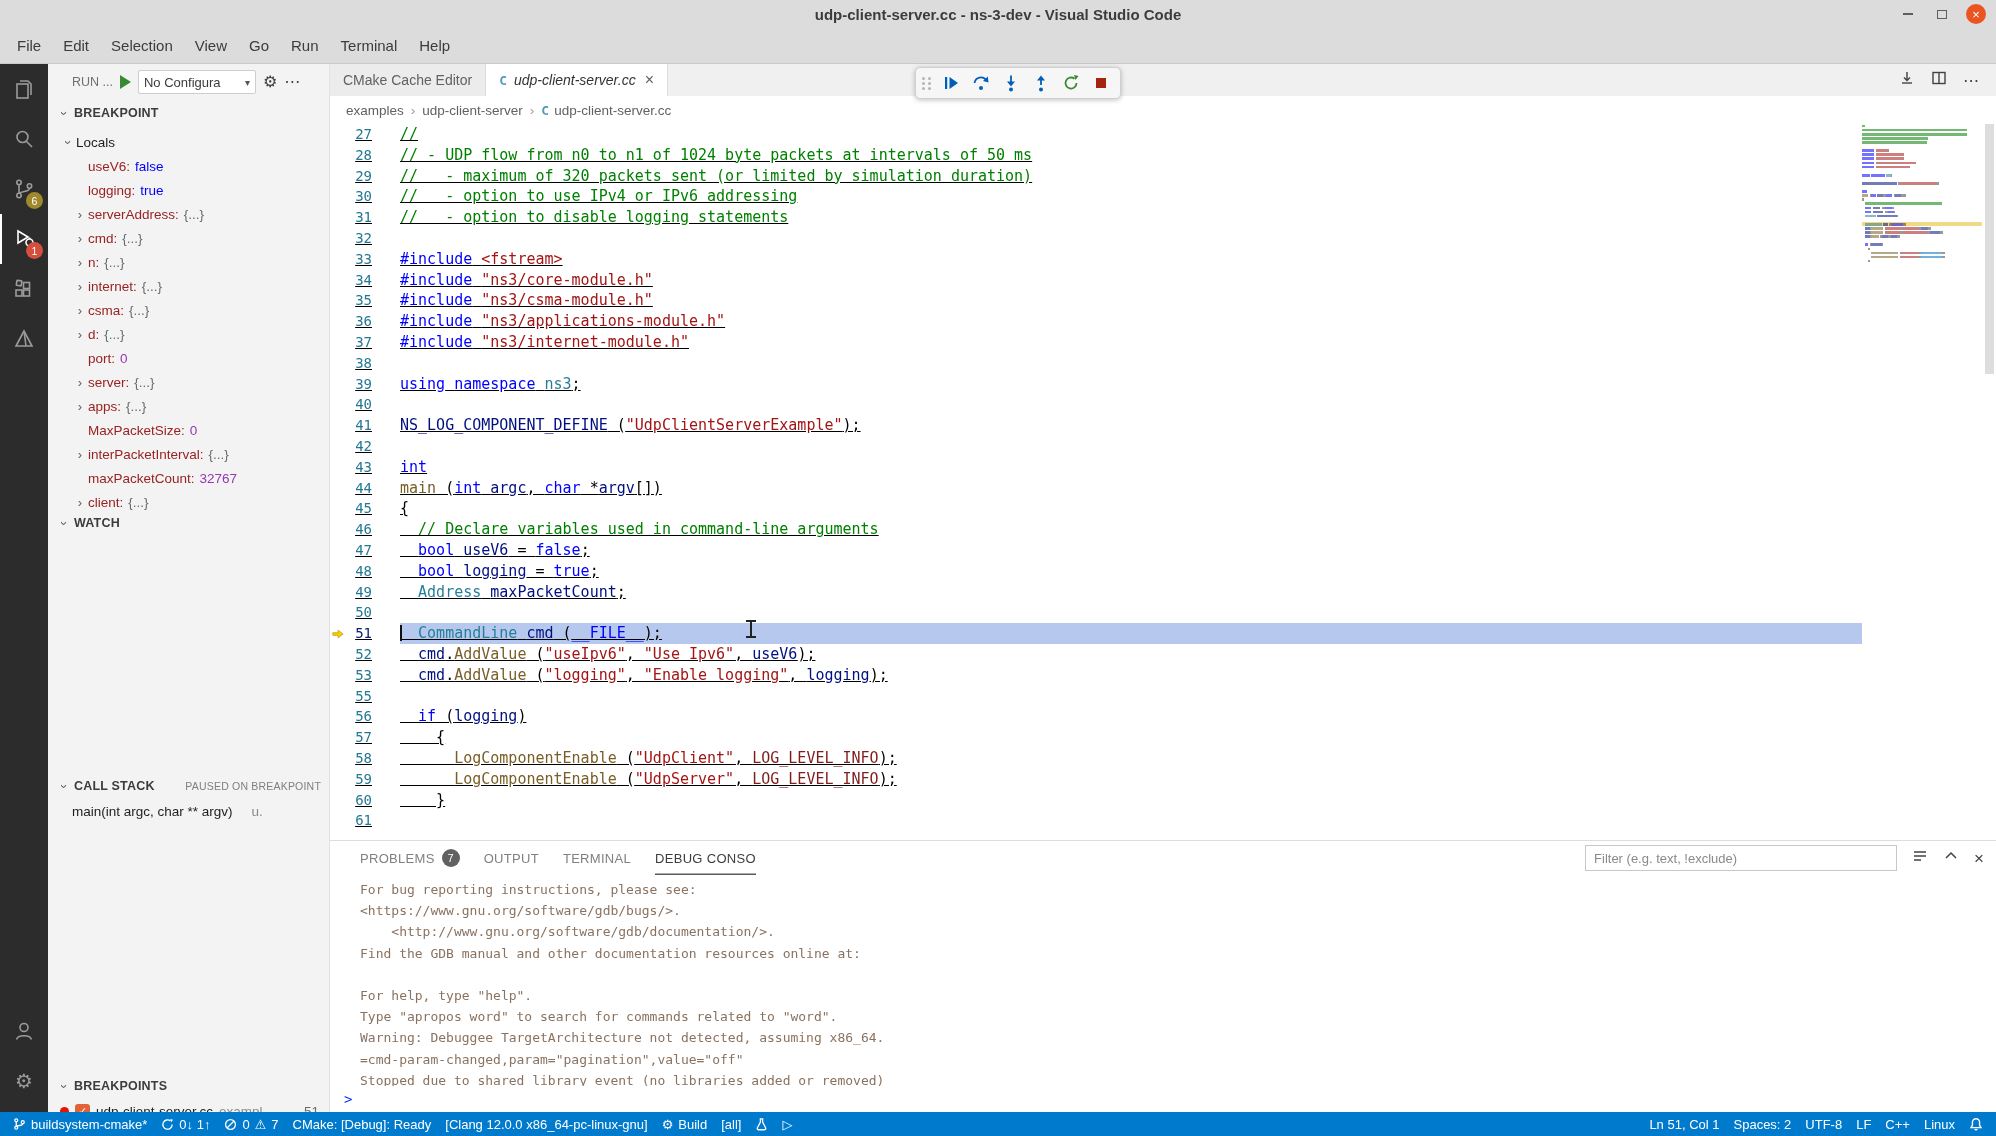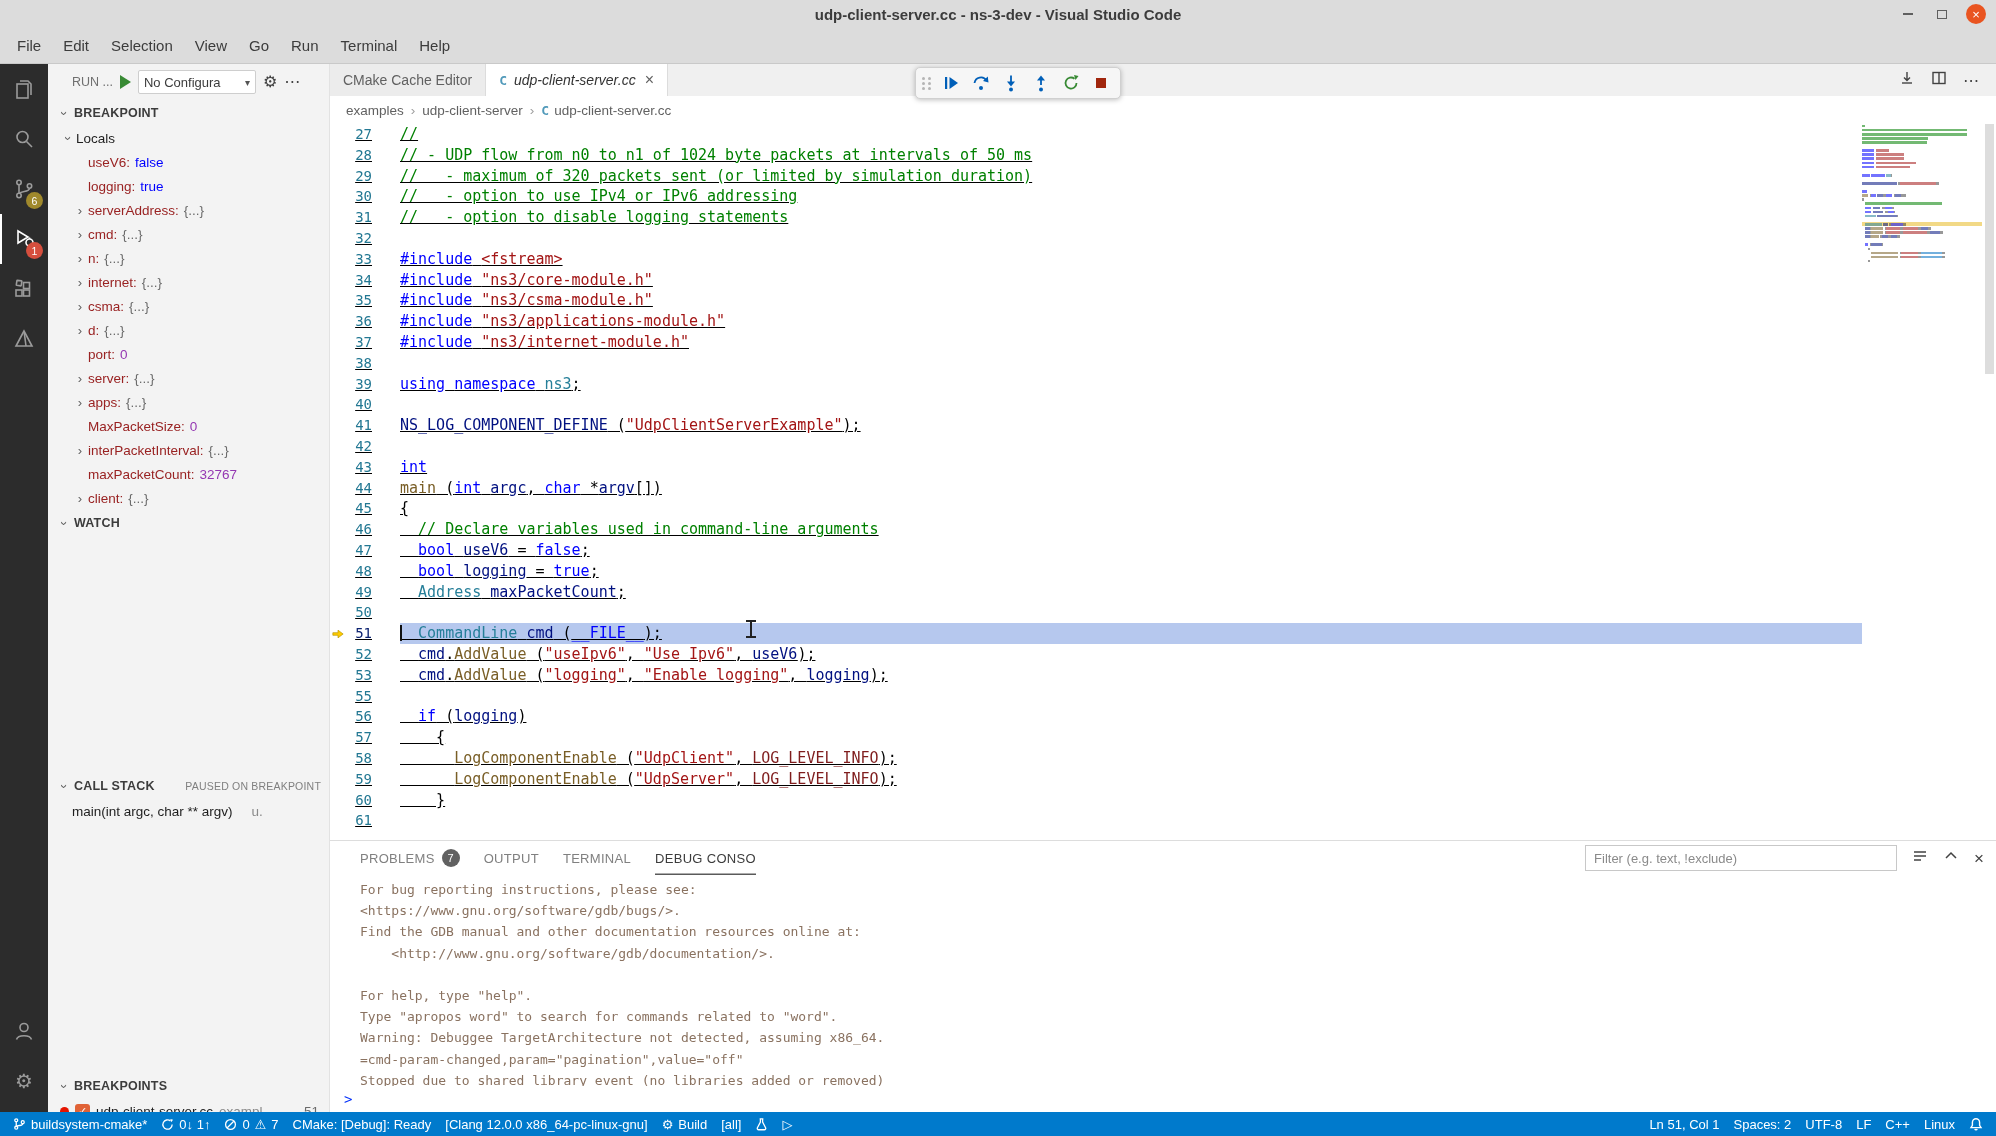--- a/index.html
+++ b/index.html
@@ -43,21 +43,21 @@
   .config-select .chev { margin-left:auto; font-size:10px; color:#555; }
   .hdr-icon { color:#424242; font-size:16px; line-height:1; }
   .sec { overflow:hidden; }
   .sec-header { height:26px; display:flex; align-items:center; font-size:12.5px; font-weight:bold; color:#3c3c3c; padding-left:8px; gap:2px; letter-spacing:.2px; }
   .twisty { display:inline-block; width:16px; text-align:center; font-size:13px; color:#616161; font-weight:normal; }
   .twisty.down { transform:rotate(90deg); }
   .sec-vars { height:410px; }
   .sec-watch { height:263px; }
   .sec-callstack { height:300px; }
   .sec-breakpoints { height:39px; }
-  .var-row, .locals-row { height:24px; display:flex; align-items:center; font-size:13.5px; white-space:nowrap; overflow:hidden; }
+  .var-row, .locals-row { height:24px; display:flex; align-items:flex-end; font-size:13.5px; white-space:nowrap; overflow:hidden; }
   .locals-row { padding-left:12px; color:#1e1e1e; }
   .var-row { padding-left:40px; }
   .var-row.exp { padding-left:24px; }
   .var-name { color:#992222; margin-right:5px; }
   .var-value.vk-bool { color:#0000ff; }
   .var-value.vk-num { color:#9437b2; }
   .var-value.vk-obj { color:#6b6b6b; }
   .paused-badge { margin-left:auto; margin-right:8px; font-size:10.5px; font-weight:normal; color:#7f7f7f; letter-spacing:.2px; }
   .cs-row { height:24px; display:flex; align-items:center; padding-left:24px; font-size:13.5px; gap:19px; white-space:nowrap; overflow:hidden;}
   .cs-frame { color:#1e1e1e; }
@@ -694,22 +694,22 @@
               </svg></span>
           <span class="ph-icon"><svg width="16" height="16" viewBox="0 0 16 16">
                 <polyline points="3,10 8,5 13,10"></polyline>
               </svg></span>
           <span class="ph-close">×</span>
         </div>
       </div>
       <div class="console" id="console">
           <div class="console-line">For bug reporting instructions, please see:</div>
           <div class="console-line">&lt;https://www.gnu.org/software/gdb/bugs/&gt;.</div>
+          <div class="console-line">    &lt;http://www.gnu.org/software/gdb/documentation/&gt;.</div>
           <div class="console-line">Find the GDB manual and other documentation resources online at:</div>
-          <div class="console-line">    &lt;http://www.gnu.org/software/gdb/documentation/&gt;.</div>
           <div class="console-line">&nbsp;</div>
           <div class="console-line">For help, type "help".</div>
           <div class="console-line">Type "apropos word" to search for commands related to "word".</div>
           <div class="console-line">Warning: Debuggee TargetArchitecture not detected, assuming x86_64.</div>
           <div class="console-line">=cmd-param-changed,param="pagination",value="off"</div>
           <div class="console-line">Stopped due to shared library event (no libraries added or removed)</div>
         </div>
       <div class="console-prompt">
         <span>&gt;</span>
       </div>

